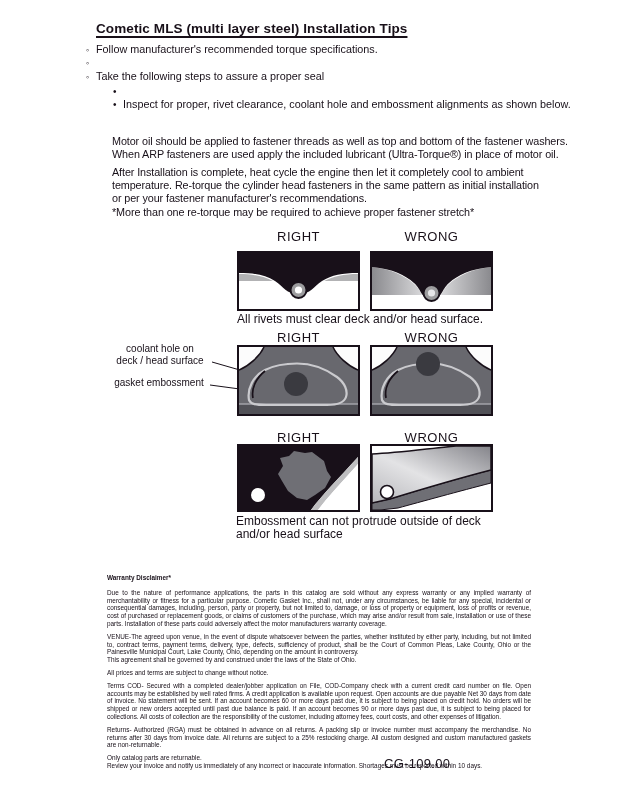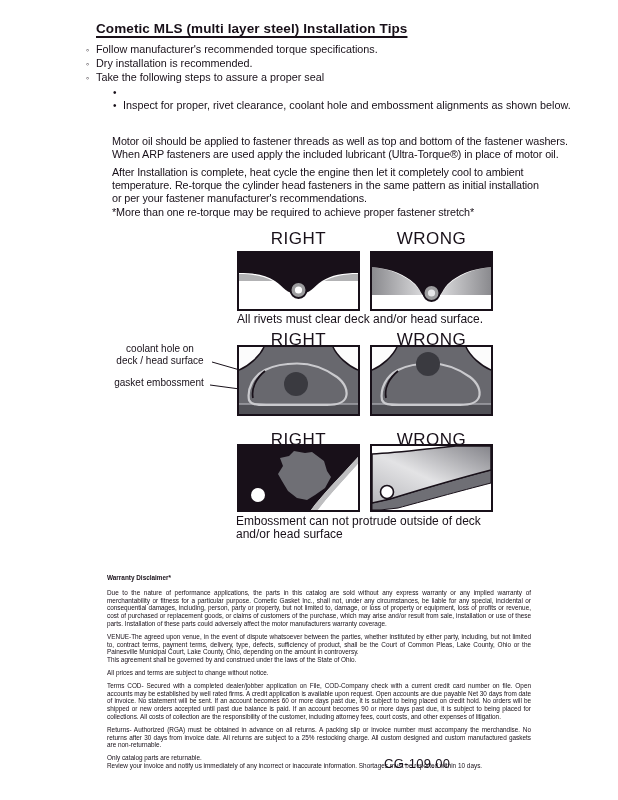--- a/index.html
+++ b/index.html
@@ -10,21 +10,21 @@
          text-decoration:underline;text-decoration-thickness:1.5px;text-underline-offset:3px;
          letter-spacing:.1px;}
   .bullets{left:86px;top:43px;font-size:10.8px;line-height:13.2px;}
   .bullet-row{display:flex;align-items:baseline;}
   .bullet-row .glyph{width:10px;font-size:9px;flex:0 0 auto;}
   .bullet-row.sub{margin-left:27px;}
   .bullet-row.sub .glyph{font-size:10px;}
   .diesel-heading{left:96px;top:118px;font-size:12.5px;font-weight:bold;letter-spacing:.1px;}
   .para{left:112px;width:505px;font-size:10.8px;line-height:13.2px;white-space:pre-line;letter-spacing:-.1px;}
   .p1{top:135px;} .p2{top:166px;} .p3{top:206px;}
-  .rw-label{font-size:17px;letter-spacing:.5px;text-align:center;width:123px;}
+  .rw-label{font-size:13px;letter-spacing:.5px;text-align:center;width:123px;}
   .fig-box{width:119px;background:#ffffff;border:2px solid #181019;}
   .fig-box svg{display:block;}
   .caption{font-size:12px;white-space:pre-line;line-height:12.5px;}
   .ann{font-size:10px;line-height:11.5px;text-align:center;white-space:pre-line;}
   .leader{pointer-events:none;}
   .legal{left:107px;top:574px;width:424px;font-size:6.4px;line-height:7.8px;}
   .legal .lhead{font-weight:bold;margin:0 0 7px 0;}
   .legal p{margin:0 0 5px 0;white-space:pre-line;text-align:justify;}
   .page-number{left:384px;top:756px;font-size:13px;letter-spacing:.3px;}
 </style>
@@ -35,21 +35,20 @@
 
   <div class="abs title">Cometic MLS (multi layer steel) Installation Tips</div>
 
   <div class="abs bullets">
     <div class="bullet-row">
         <span class="glyph">◦</span>
         <span>Follow manufacturer's recommended torque specifications.</span>
       </div>
     <div class="bullet-row">
         <span class="glyph">◦</span>
-        <span>Dry installation is recommended.</span>
       </div>
     <div class="bullet-row">
         <span class="glyph">◦</span>
         <span>Take the following steps to assure a proper seal</span>
       </div>
     <div class="bullet-row sub">
         <span class="glyph">•</span>
       </div>
     <div class="bullet-row sub">
         <span class="glyph">•</span>

